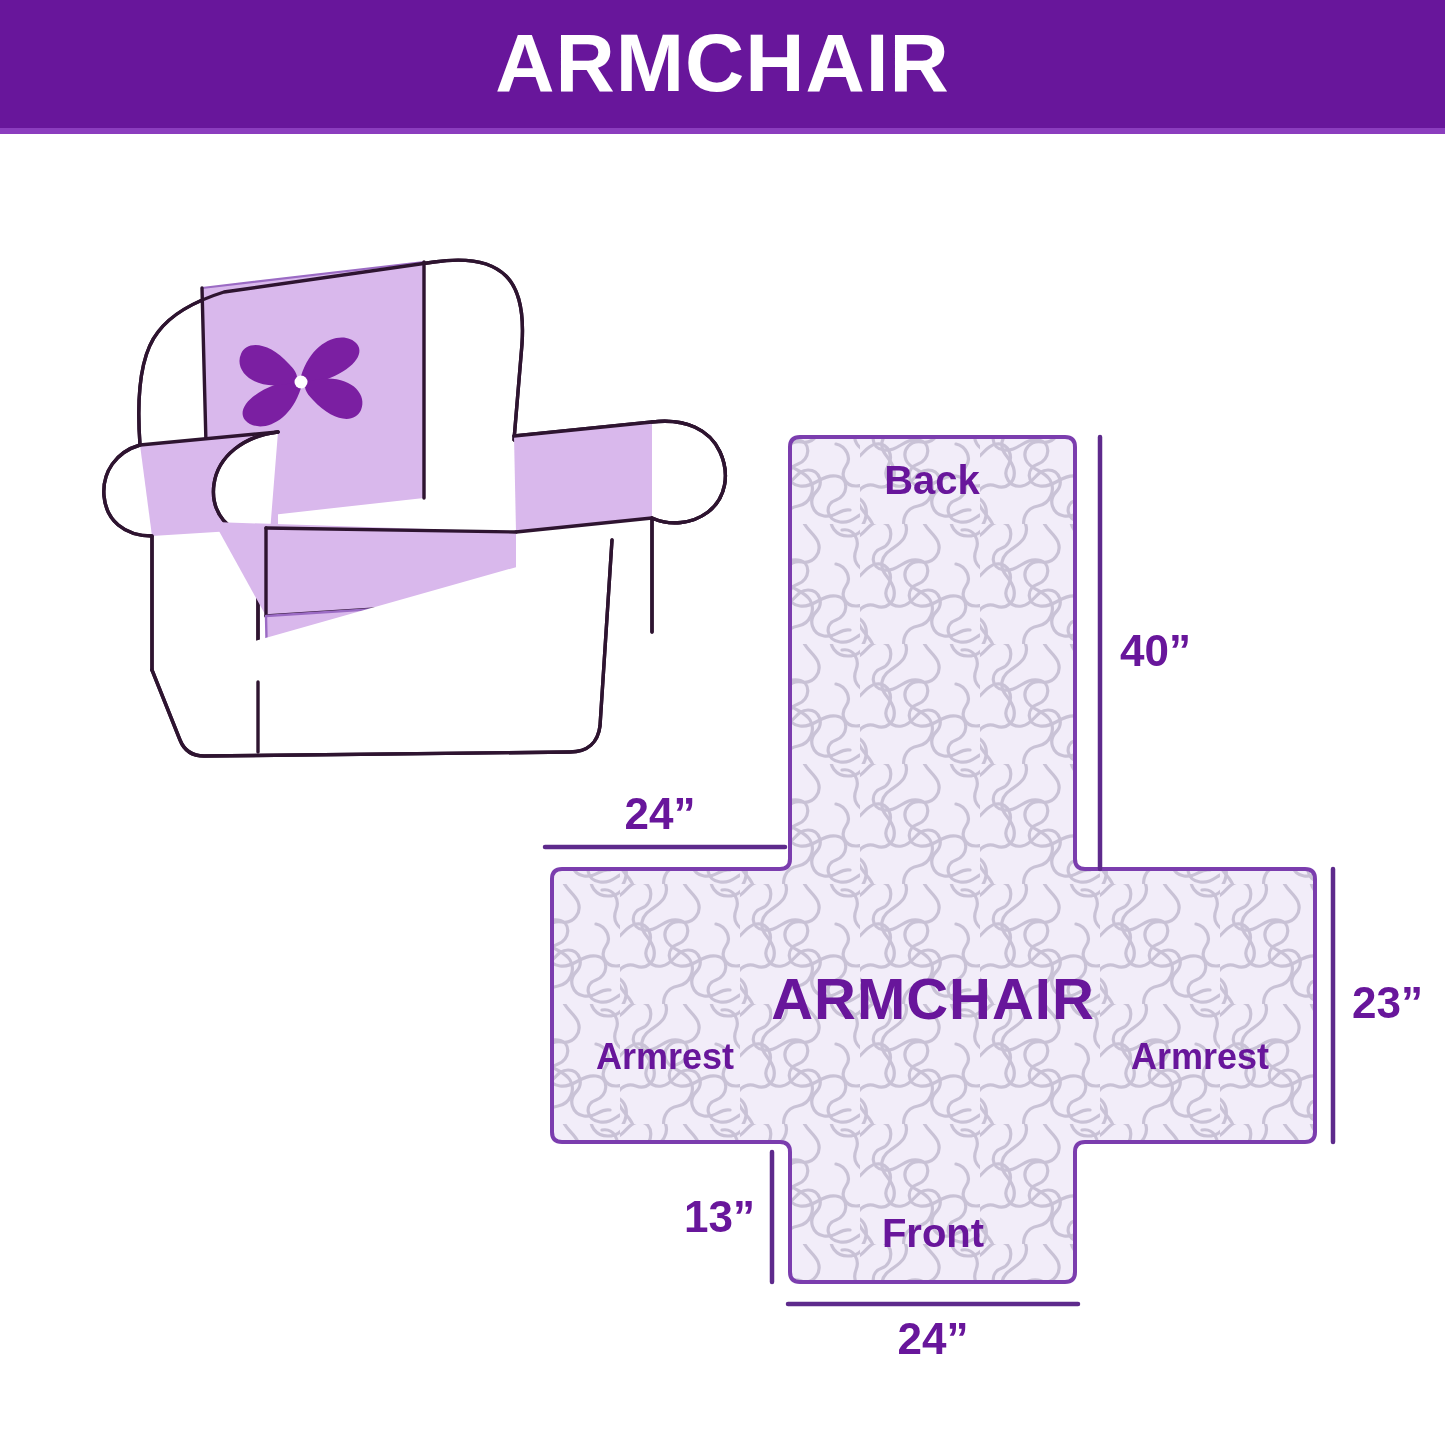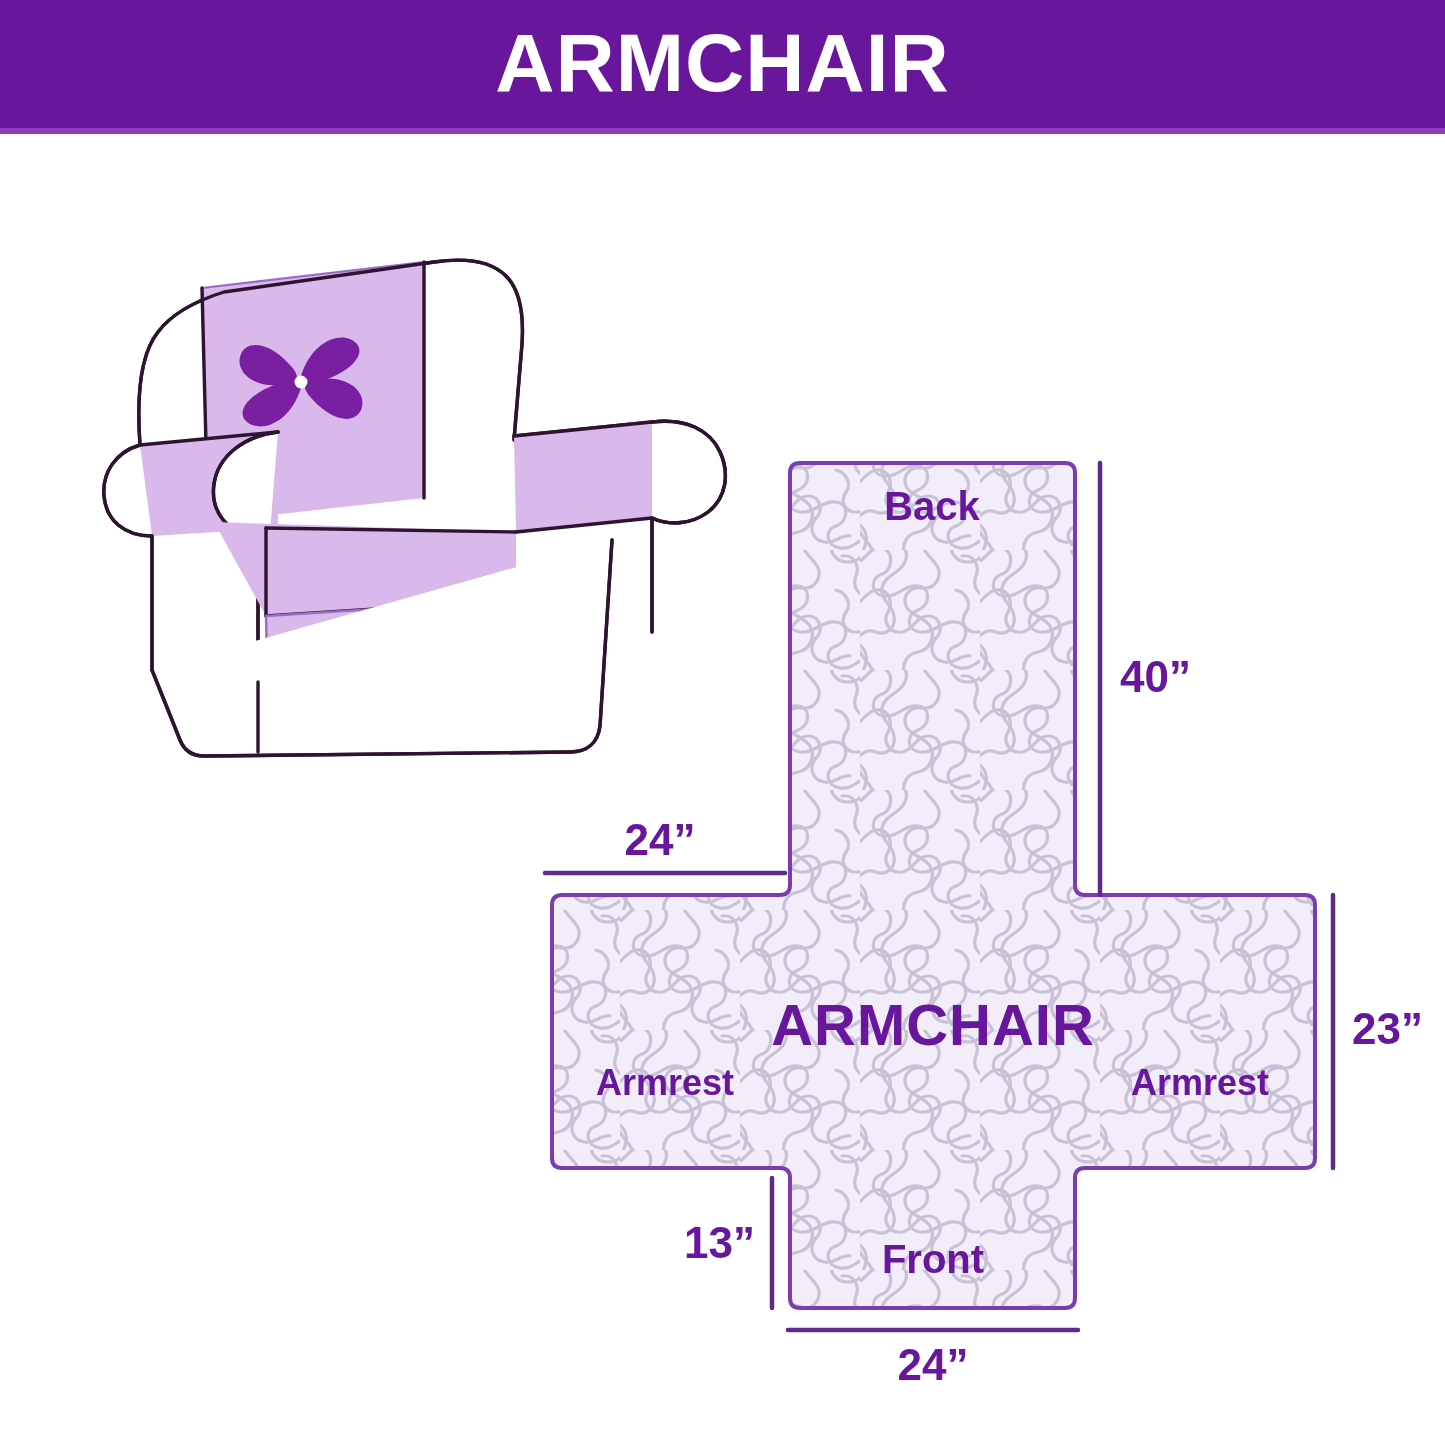--- a/index.html
+++ b/index.html
@@ -55,21 +55,21 @@
     top: 240px;
     width: 640px;
     height: 540px;
   }
   #chair-illustration svg { display: block; width: 100%; height: 100%; }
 
   
   #cover-diagram {
     position: absolute;
     left: 500px;
-    top: 430px;
+    top: 404px;
     width: 945px;
     height: 1000px;
   }
   #cover-diagram svg { display: block; width: 100%; height: 100%; }
 
   .dim-text {
     font-family: "Liberation Sans", sans-serif;
     font-weight: bold;
     fill: #68169B;
   }

